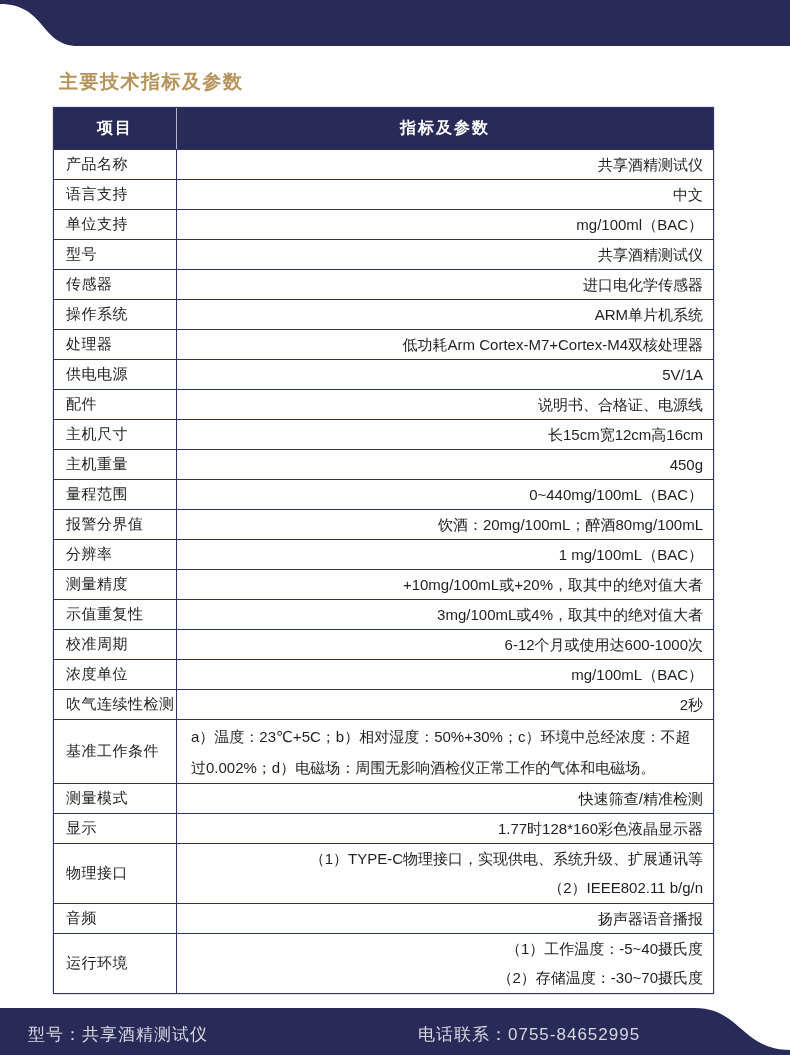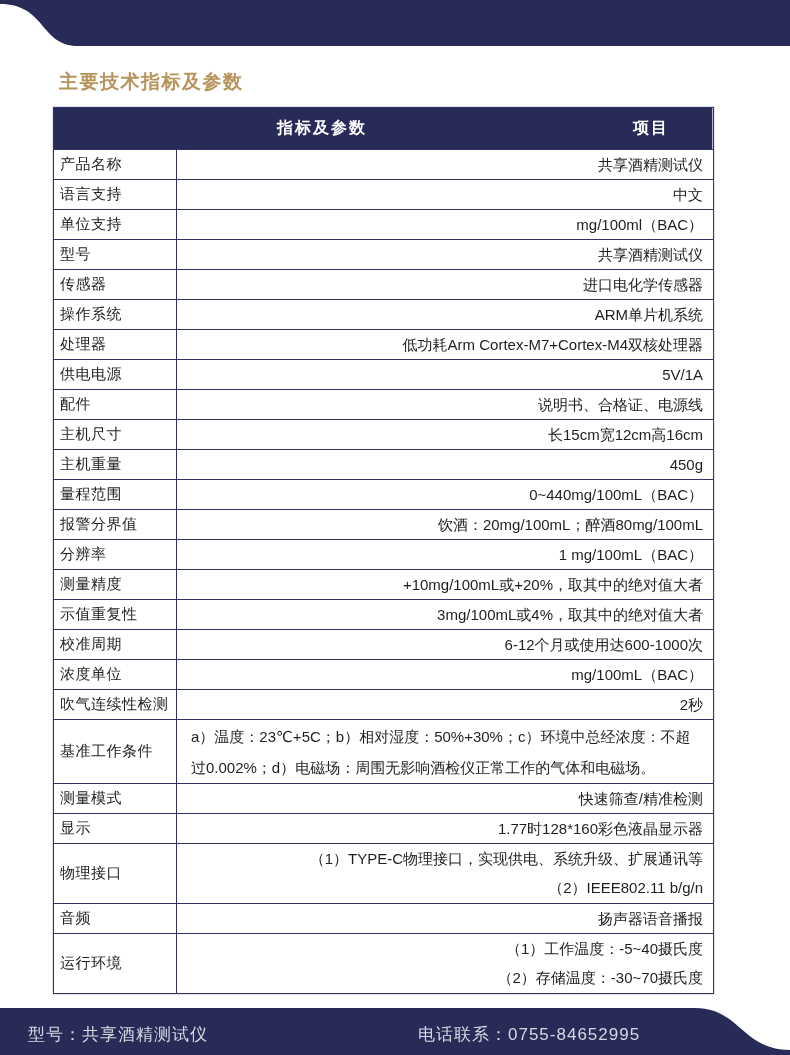--- a/index.html
+++ b/index.html
@@ -29,21 +29,21 @@
   .thead .th{display:flex;align-items:center;justify-content:center;box-sizing:border-box;}
   .thead .th.c-label{width:123px;flex:0 0 123px;border-right:1px solid rgba(255,255,255,.65);}
   .thead .th.c-value{flex:1;}
   .row{
     display:flex;border-top:1px solid var(--line,#2f3366);
     font-size:15px;color:#1f1f23;background:#fff;
   }
   .row .lbl{
     width:123px;flex:0 0 123px;box-sizing:border-box;
     border-right:1px solid var(--line,#2f3366);
-    display:flex;align-items:center;padding-left:6px;
+    display:flex;align-items:center;padding-left:12px;
     letter-spacing:.5px;
   }
   .row .val{
     flex:1;display:flex;flex-direction:column;justify-content:center;
     padding:0 10px 0 14px;box-sizing:border-box;align-items:flex-end;
   }
   .row.single .val{min-height:29px;}
   .row.single .line{line-height:29px;white-space:nowrap;}
   .row.wrap .val{min-height:63px;}
   .row.wrap .line{line-height:31px;}
@@ -65,22 +65,22 @@
 <div class="page">
 
   <svg class="top-band" viewBox="0 0 790 47" preserveAspectRatio="none" aria-hidden="true">
     <path d="M0 0 H790 V46 H78 C40 46 46 4 0 4 Z"></path>
   </svg>
 
   <h1 class="title">主要技术指标及参数</h1>
 
   <div class="spec-table">
     <div class="thead">
+      <div class="th c-label">项目</div>
       <div class="th c-value">指标及参数</div>
-      <div class="th c-label">项目</div>
     </div>
     <div class="tbody">
         <div class="row single">
           <div class="lbl">产品名称</div>
           <div class="val">
             <div class="line">共享酒精测试仪</div>
           </div>
         </div>
         <div class="row single">
           <div class="lbl">语言支持</div>

